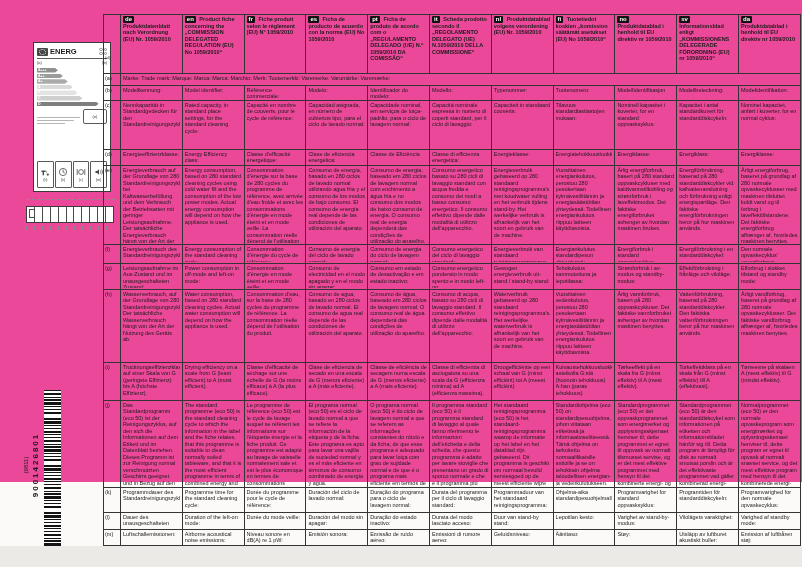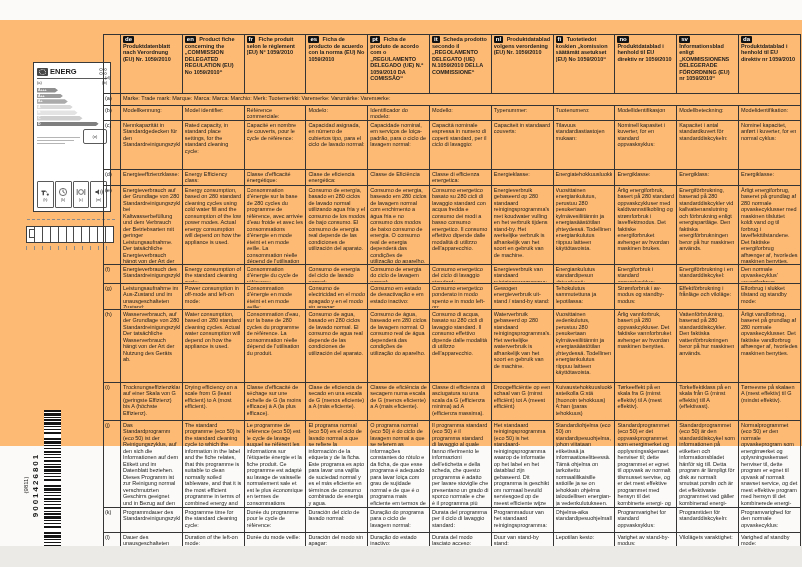--- a/index.html
+++ b/index.html
@@ -1,20 +1,20 @@
 <!DOCTYPE html>
 <html><head>
 <meta charset="utf-8">
 <style>
   html,body{margin:0;padding:0;}
   body{
     width:802px;height:567px;position:relative;overflow:hidden;
     background:#fbfaf8;font-family:"Liberation Sans",sans-serif;color:#1c1c1c;
   }
-  .page{position:absolute;left:0;top:0;width:802px;height:426px;background:#fdba74;margin-top:20px;}
+  .page{position:absolute;left:0;top:0;width:802px;height:482px;background:#ec4899;}
   .bottom-strip{position:absolute;left:0;top:546px;width:802px;height:21px;background:#eceae7;}
 
   
   .energy-label{
     position:absolute;left:33px;top:42px;width:78px;height:150px;
     border:1px solid #3a3a3a;background:#fff;box-sizing:border-box;padding:3px;
   }
   .el-head{display:flex;align-items:center;gap:2px;height:11px;}
   .flag{width:11px;height:8px;background:#474747;border-radius:1px;position:relative;flex:0 0 auto;}
   .flag::after{content:"";position:absolute;left:2px;top:1px;right:2px;bottom:1px;border:1px dotted #e8e8e8;border-radius:50%;}

